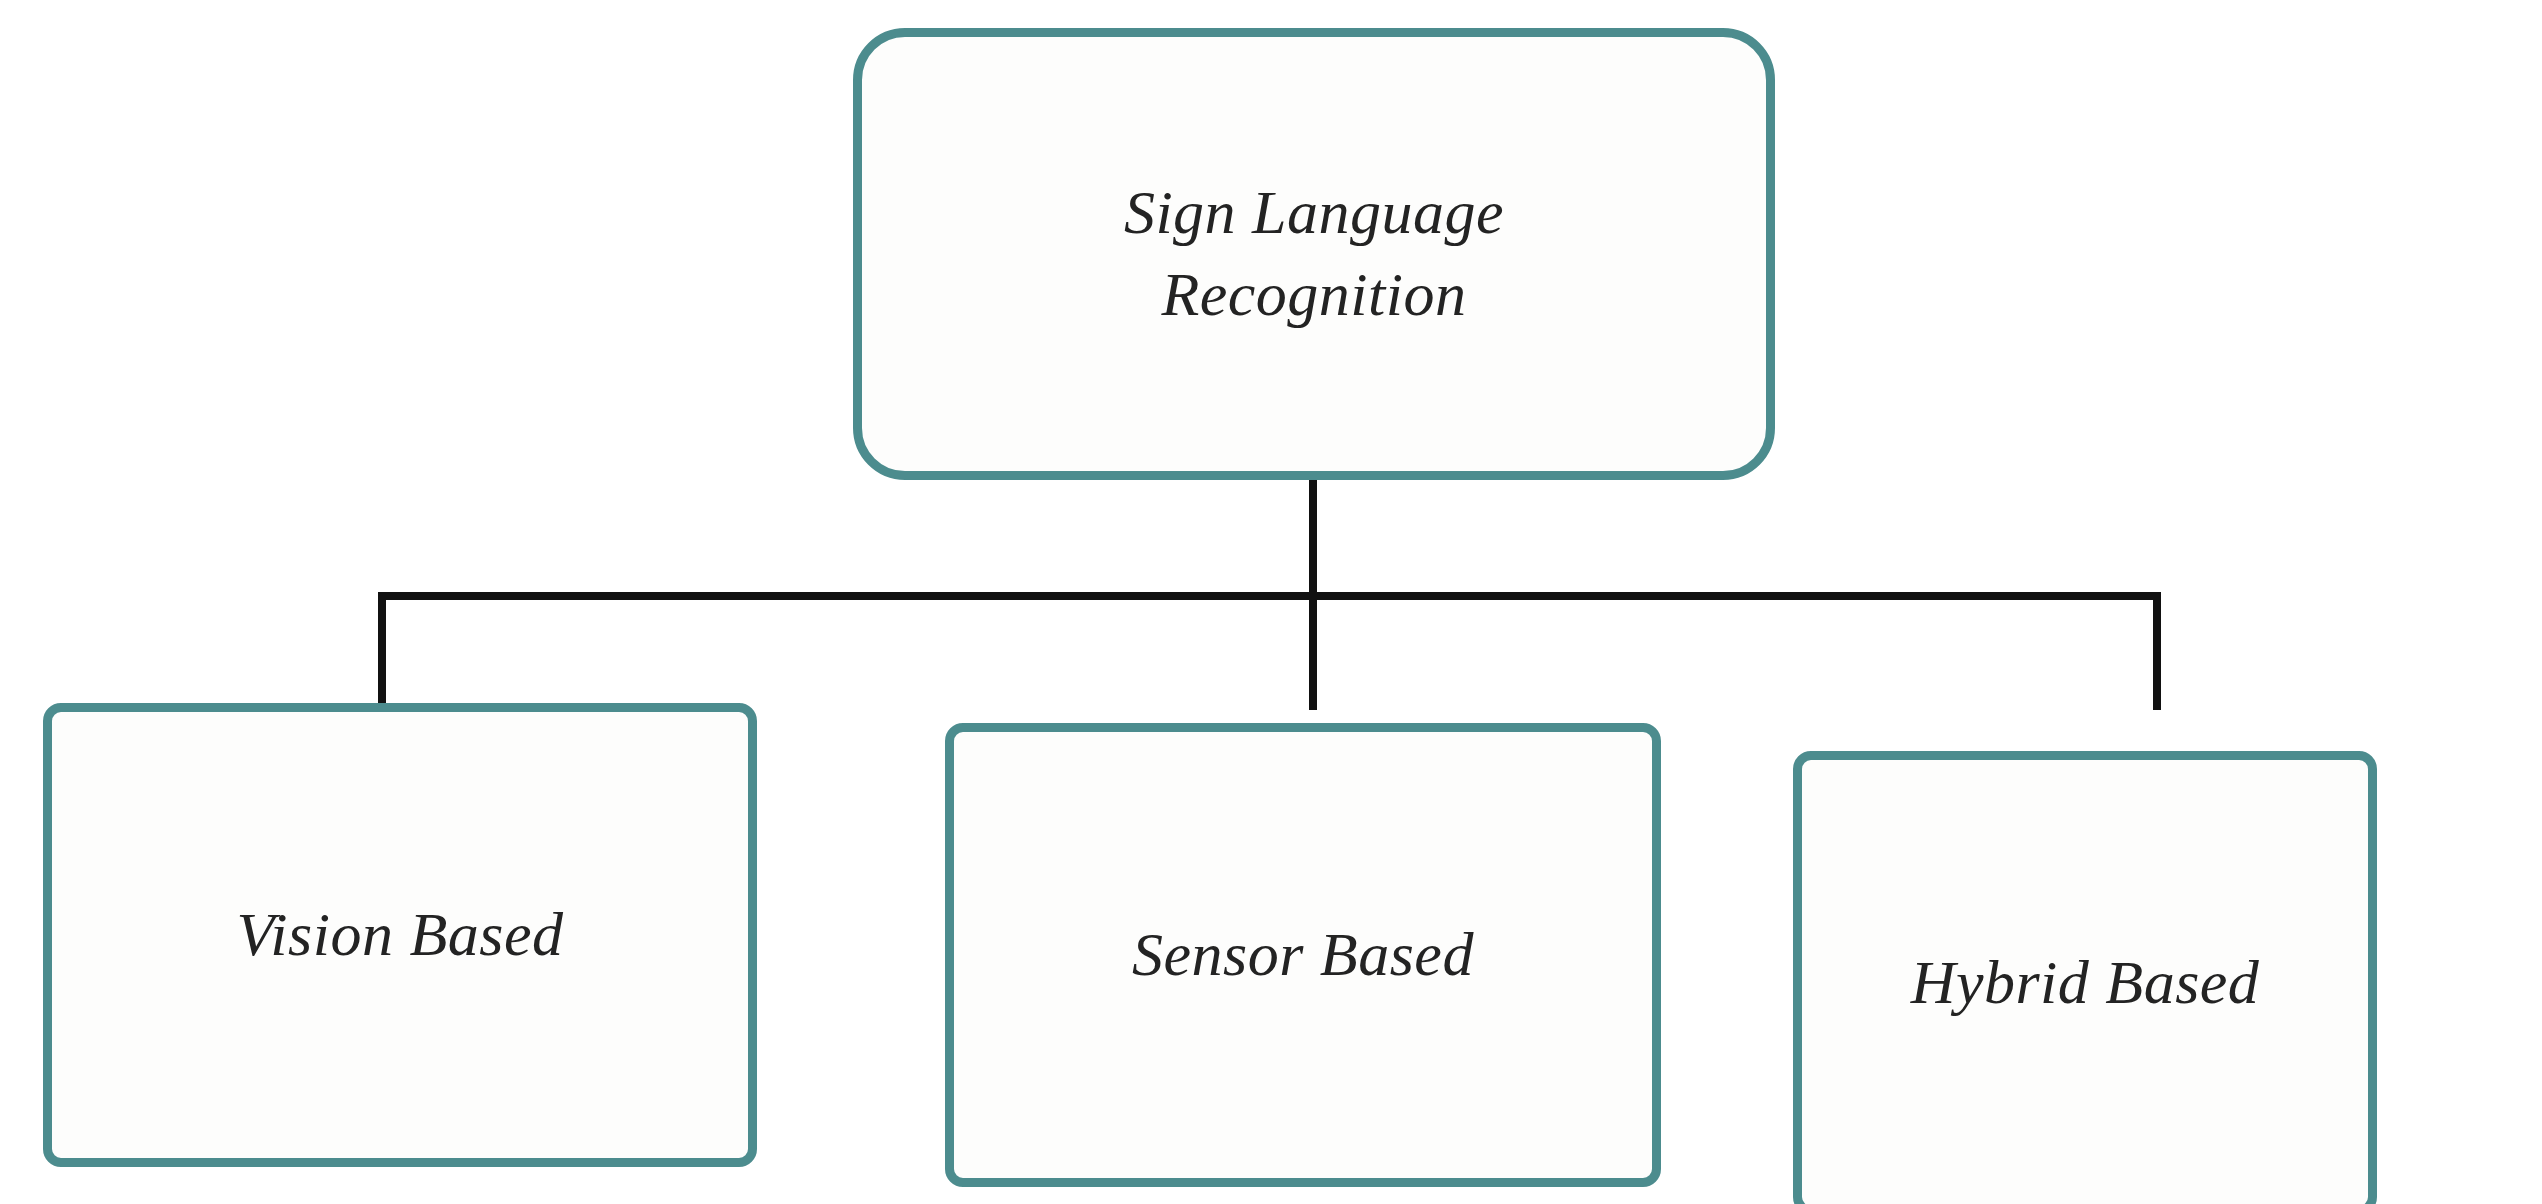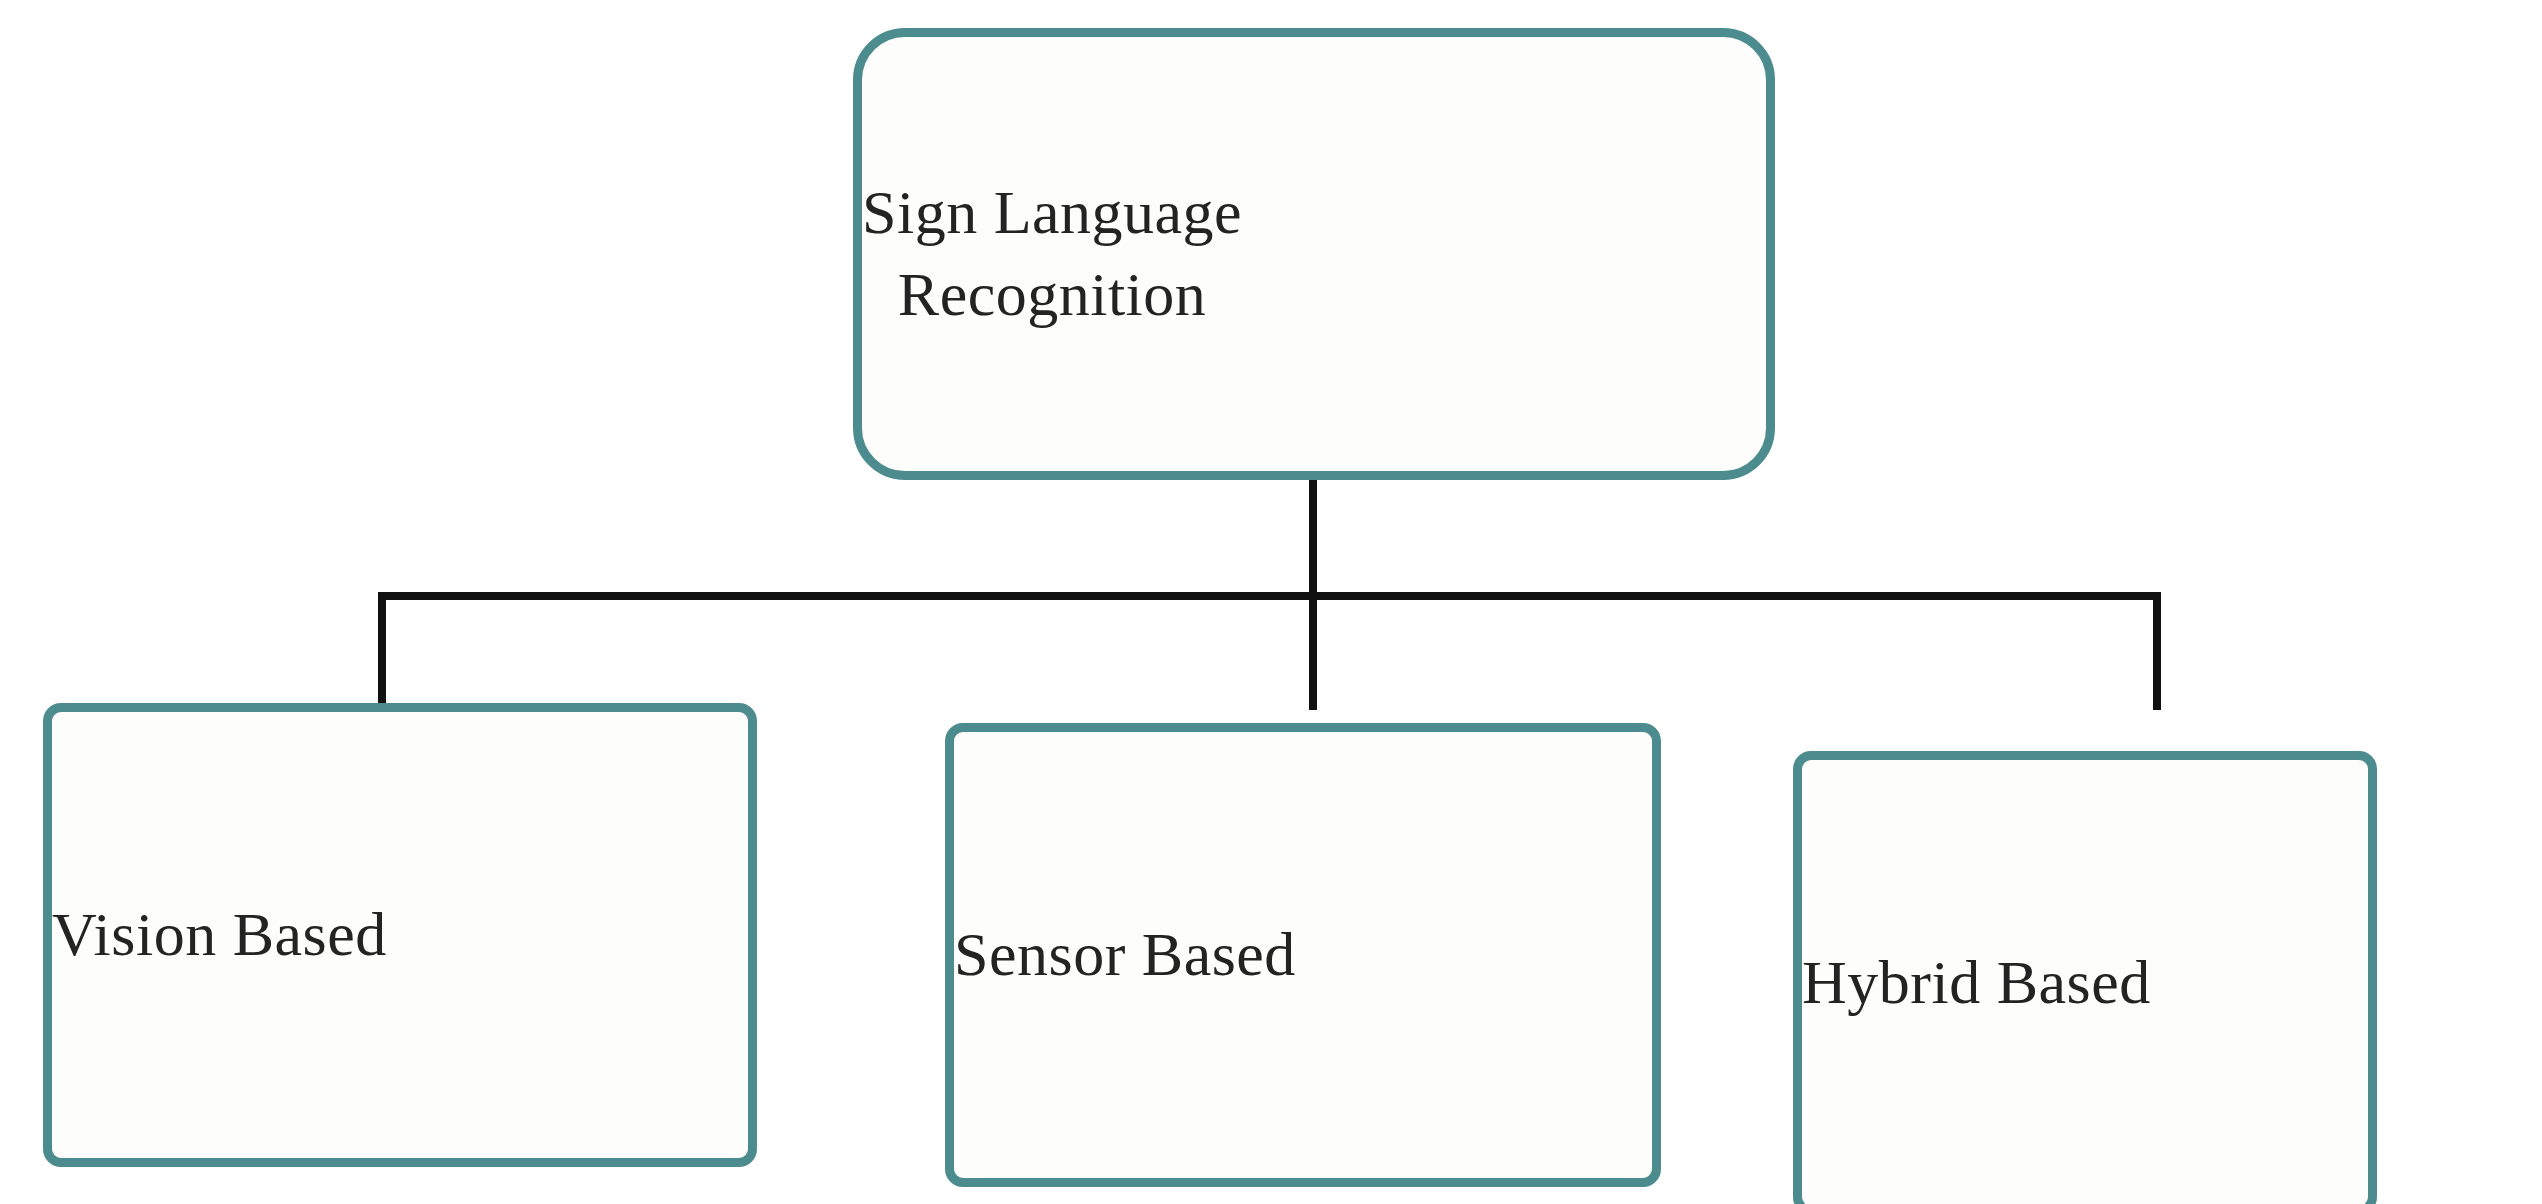--- a/index.html
+++ b/index.html
@@ -32,21 +32,23 @@
   
   .node {
     position: absolute;
     z-index: 2;
     box-sizing: border-box;
     background: #fdfdfc;
     border-style: solid;
     border-color: #4c8c8e;
     display: flex;
     align-items: center;
+    justify-content: center;
     text-align: center;
+    font-style: italic;
   }
   .node-label {
     color: #232323;
     letter-spacing: 0.5px;
     line-height: 1.32;
     white-space: pre-line;
   }
 
   
   #node-root {

